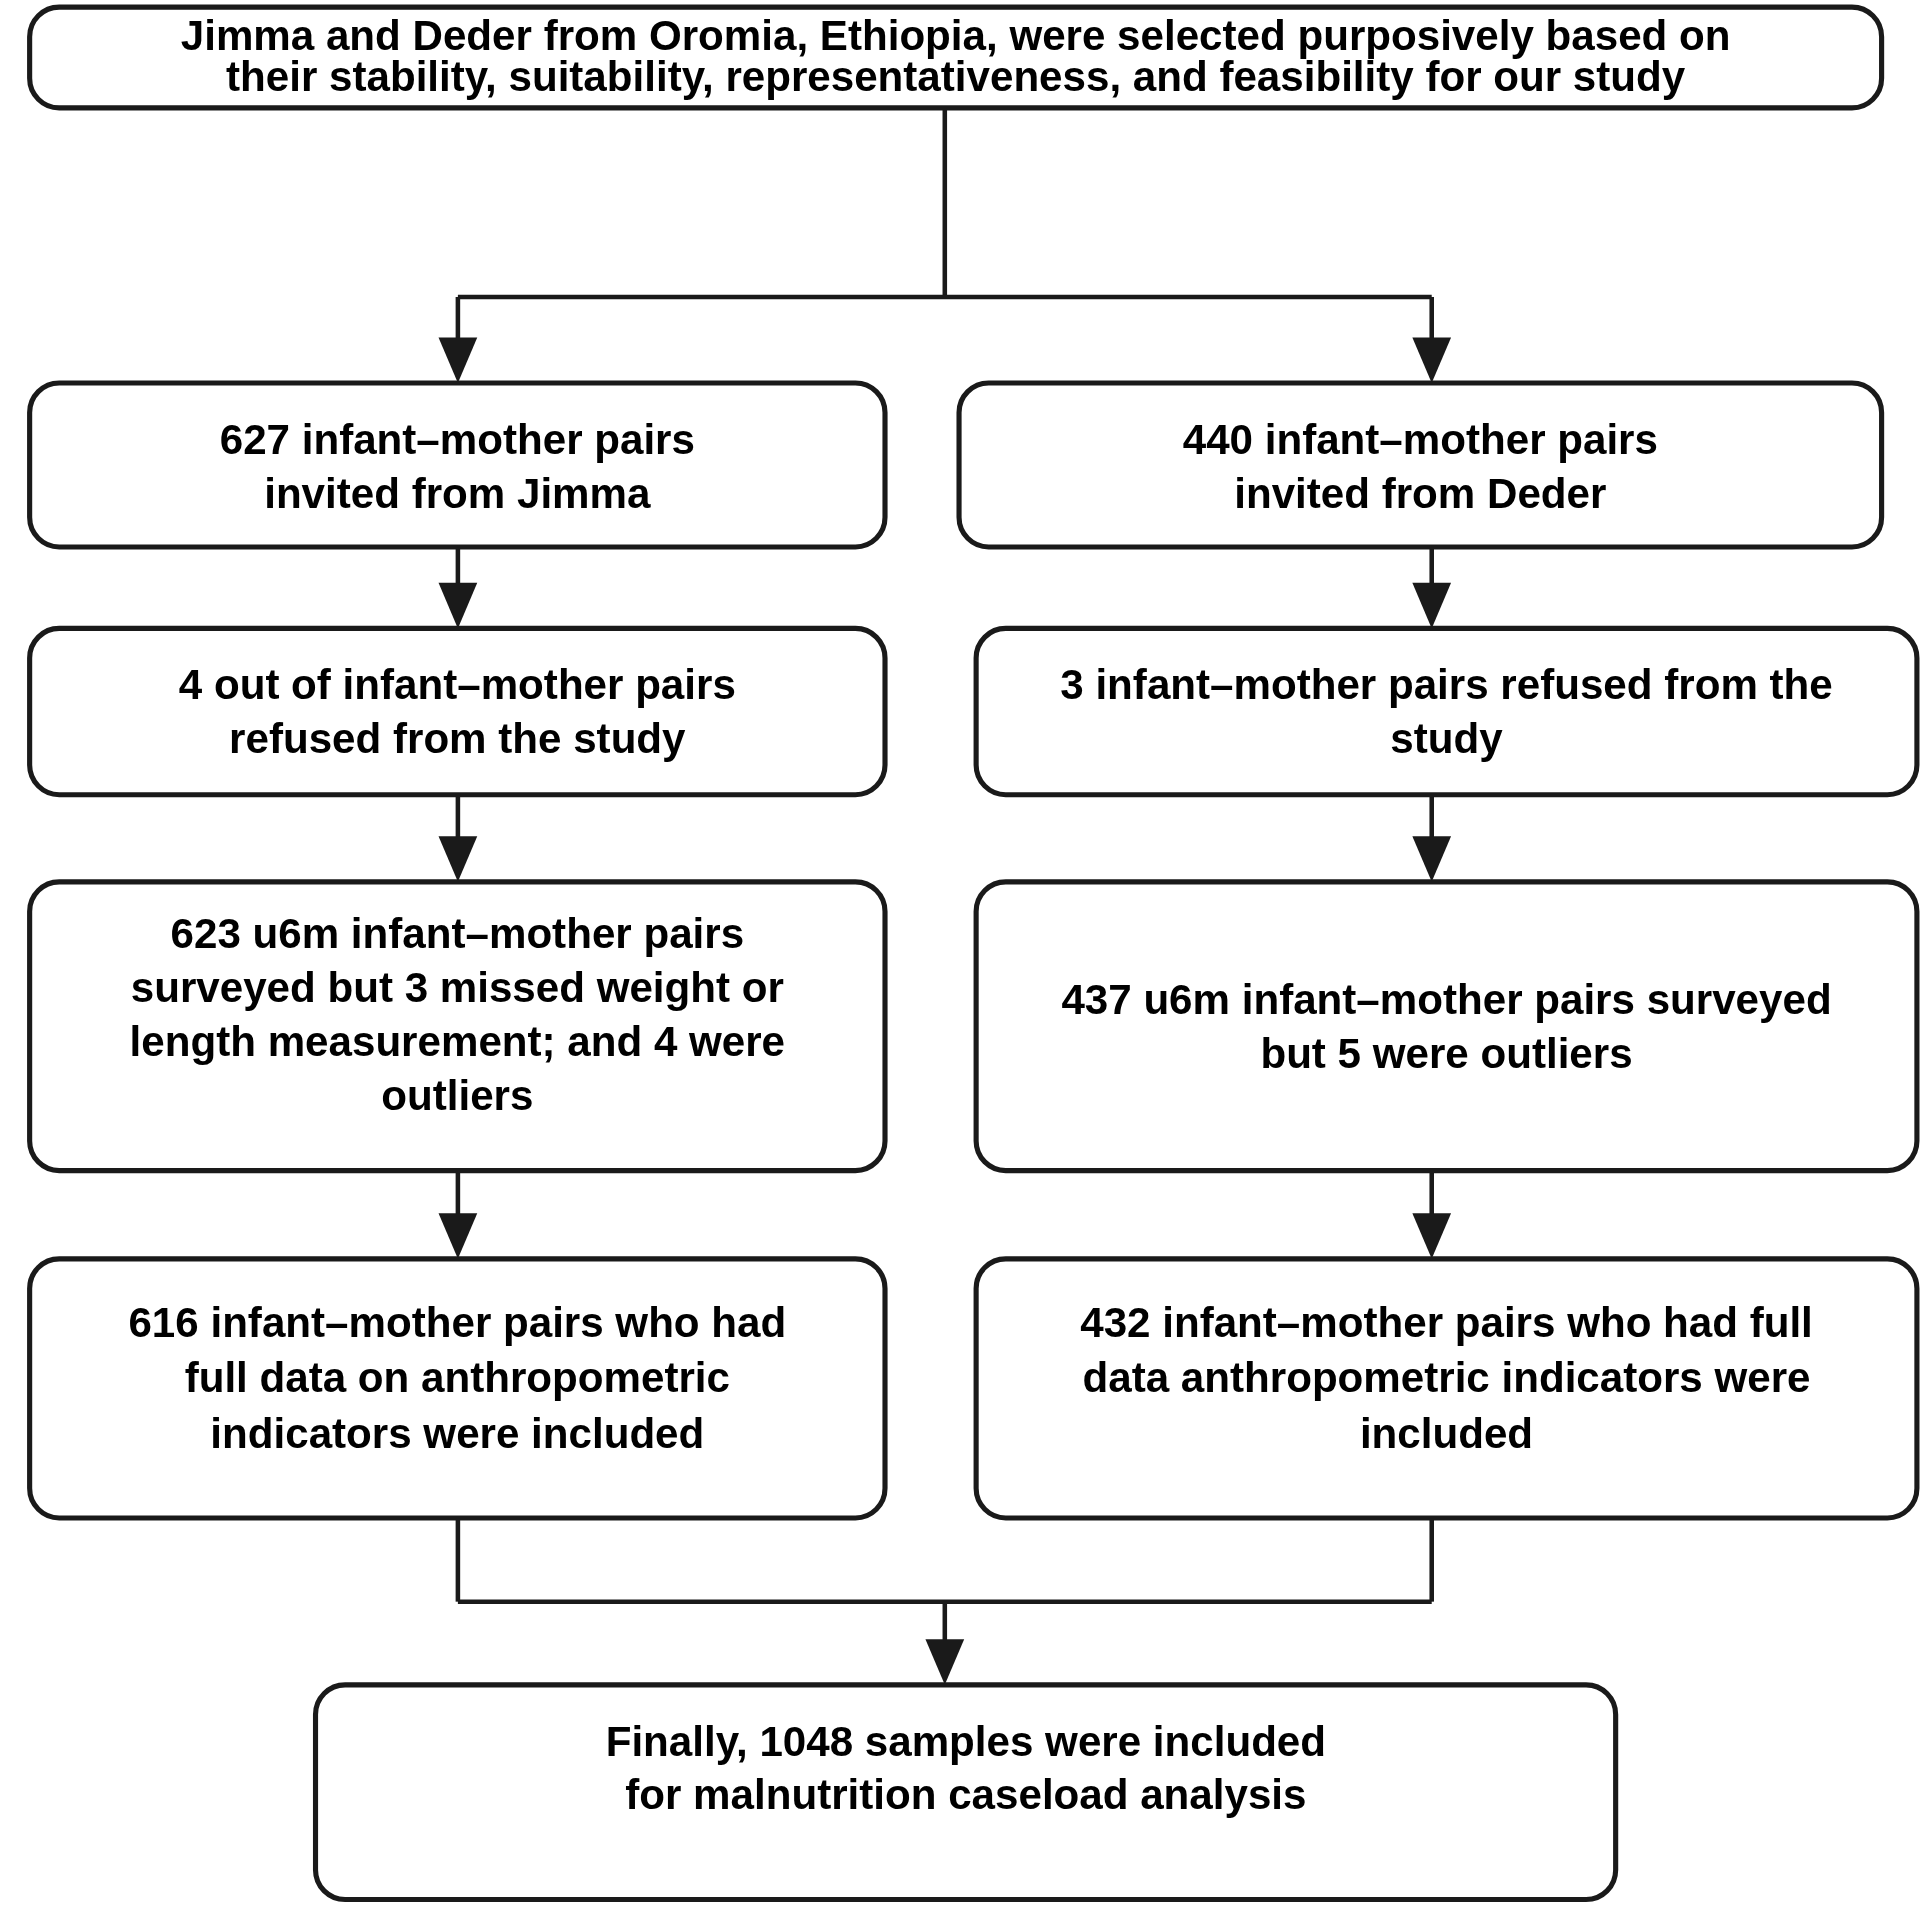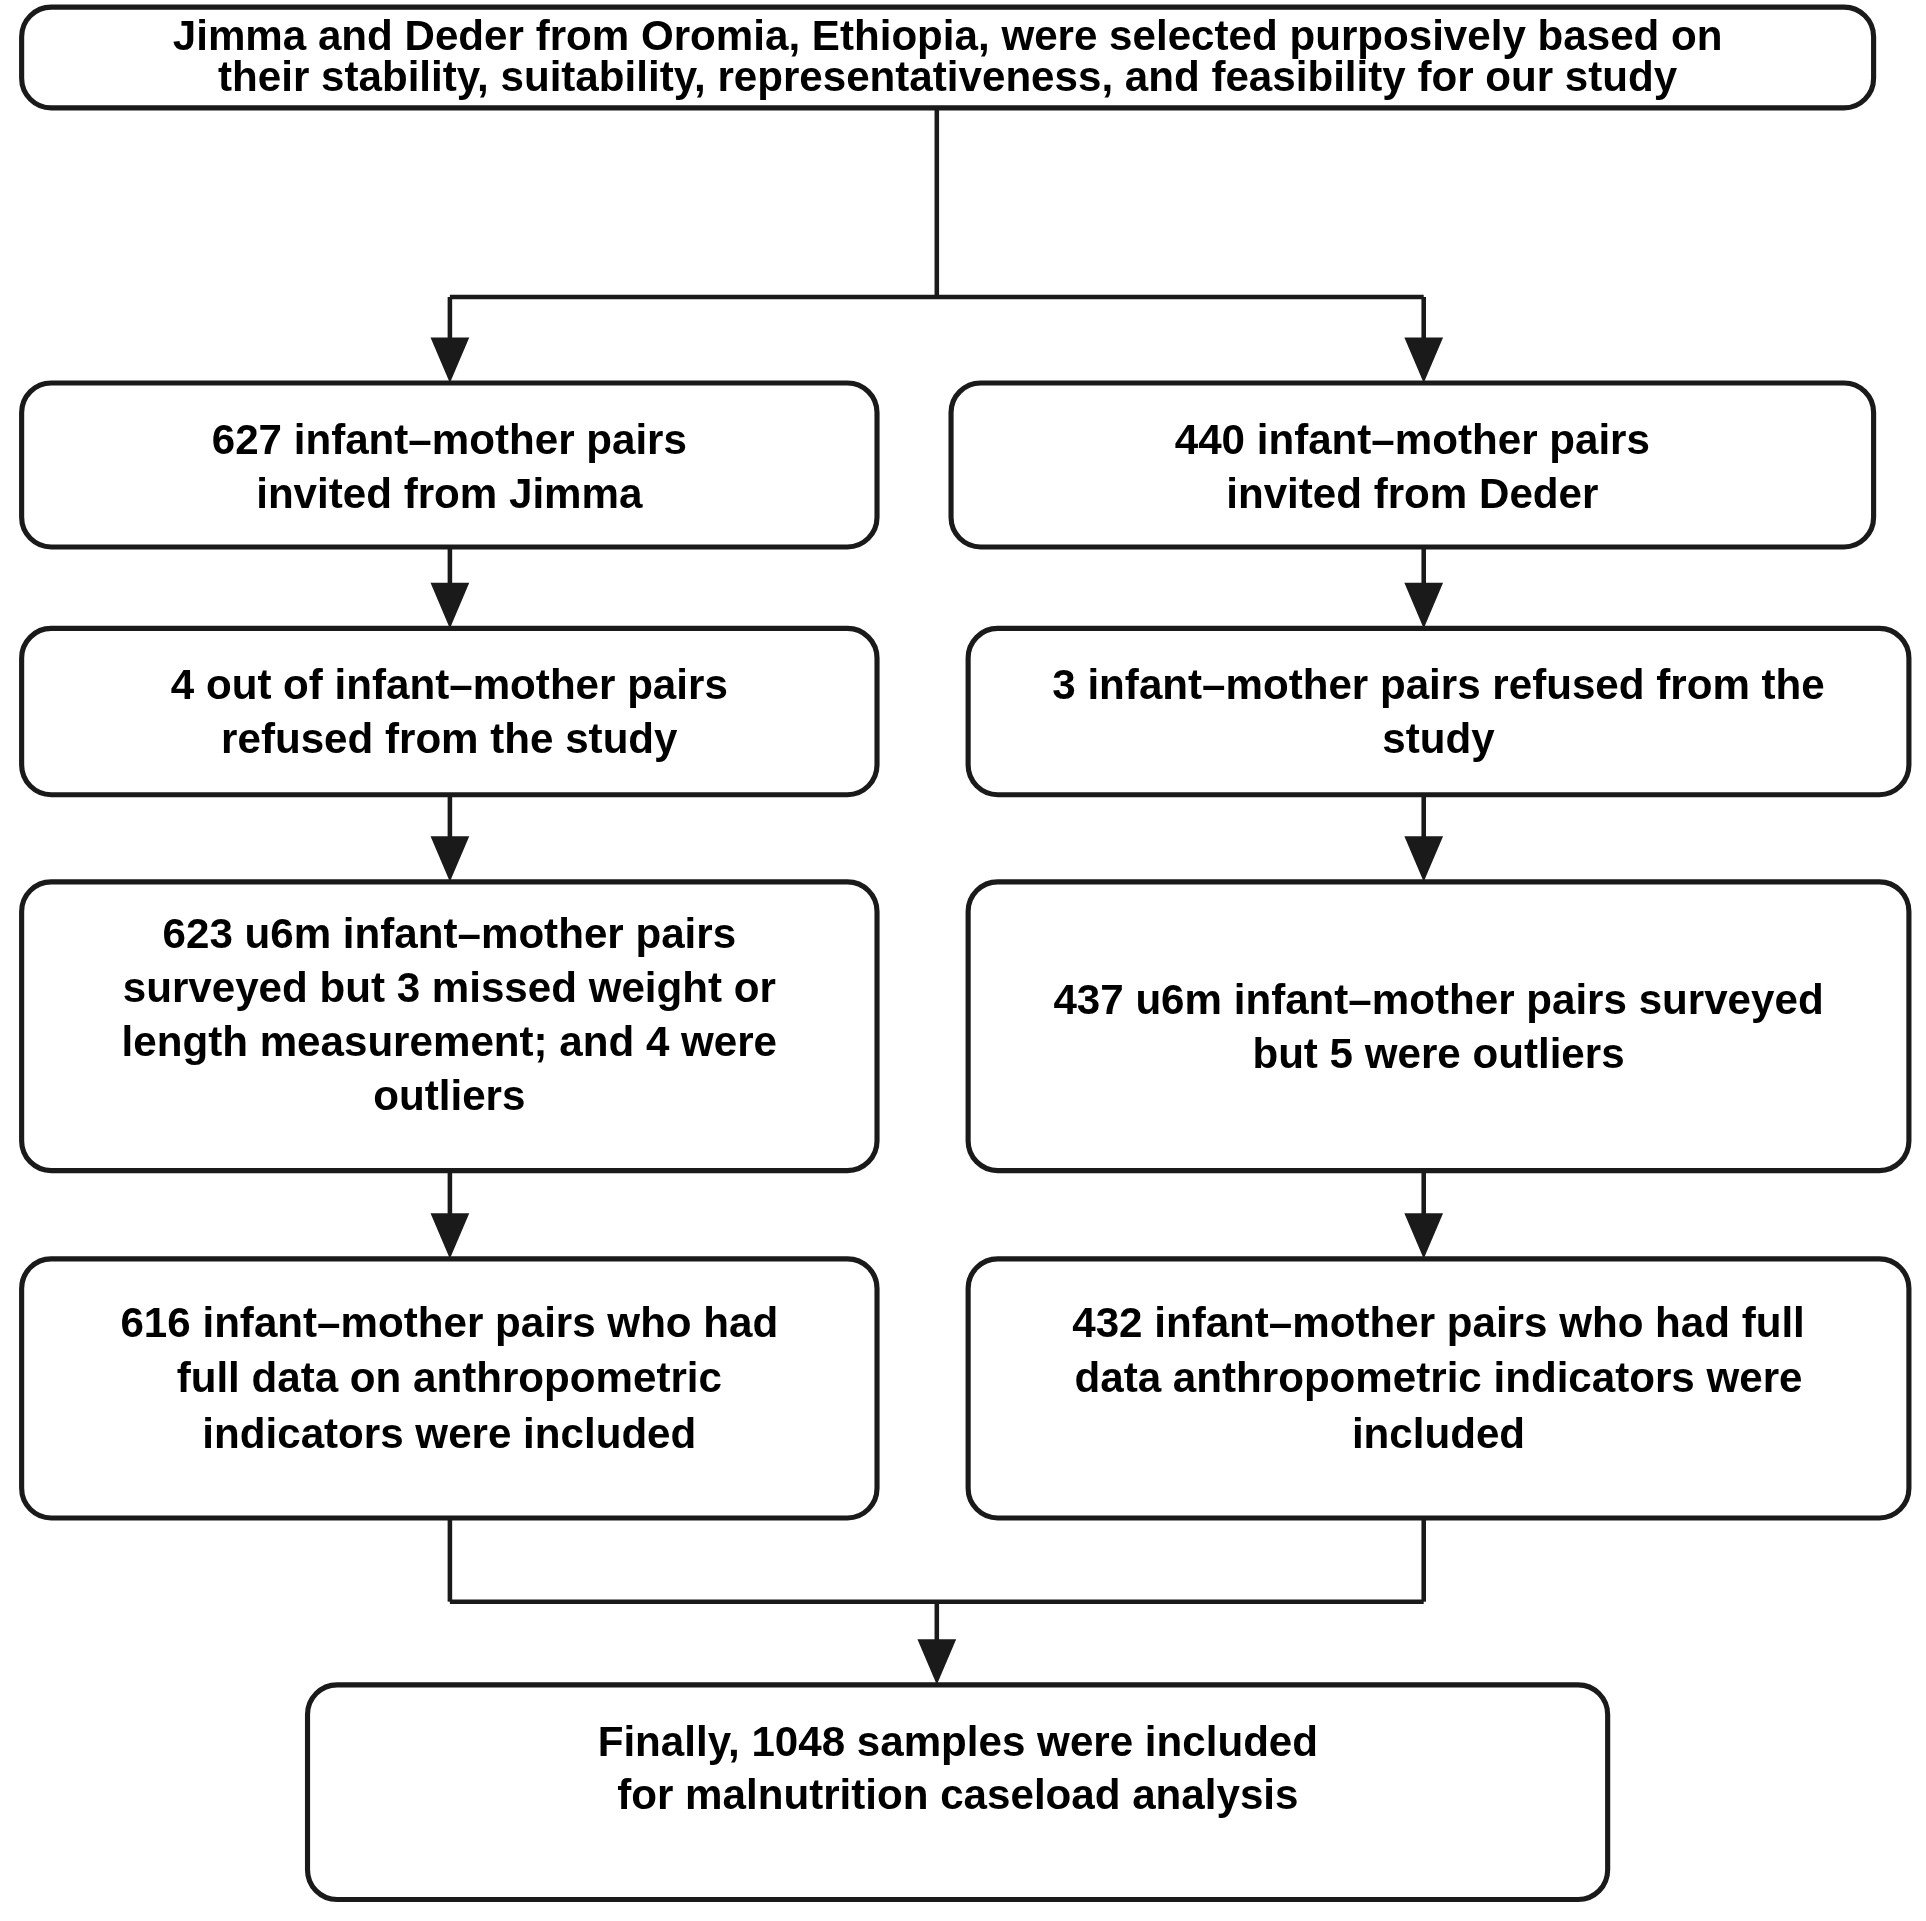--- a/index.html
+++ b/index.html
@@ -10,20 +10,21 @@
   body {
     width: 1926px;
     height: 1922px;
     font-family: "Liberation Sans", sans-serif;
   }
   #flowchart-root {
     position: relative;
     width: 1672px;
     height: 1922px;
     background: #ffffff;
+    margin-left: 8px;
   }
   svg.chart-canvas {
     display: block;
     width: 1926px;
     height: 1922px;
   }
   .node-box {
     fill: #ffffff;
     stroke: #1a1a1a;
     stroke-width: 9;

